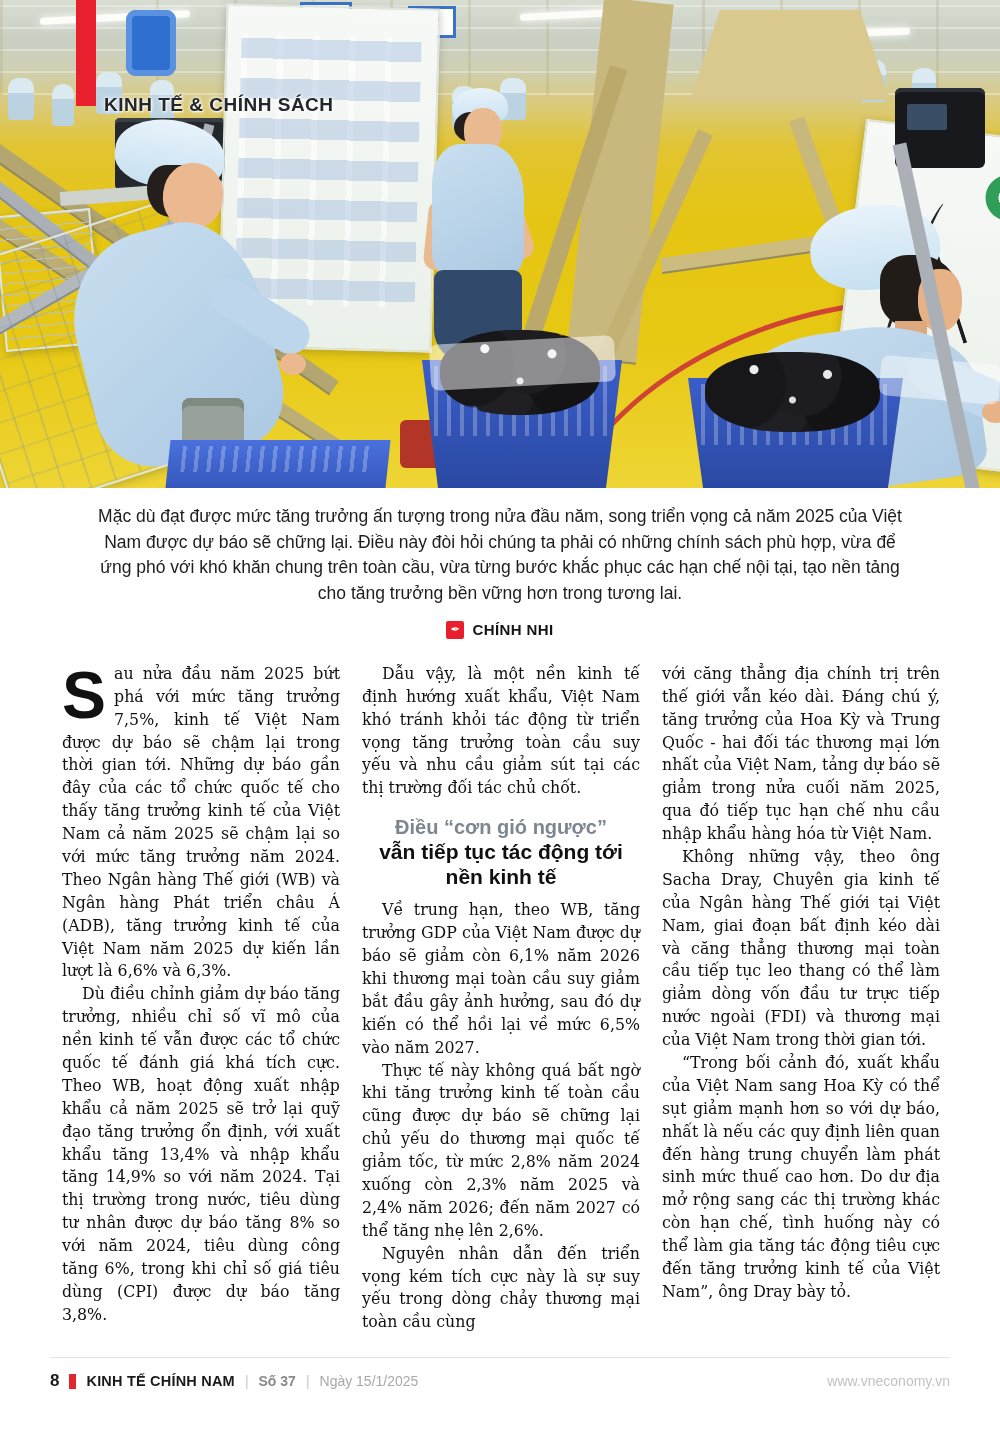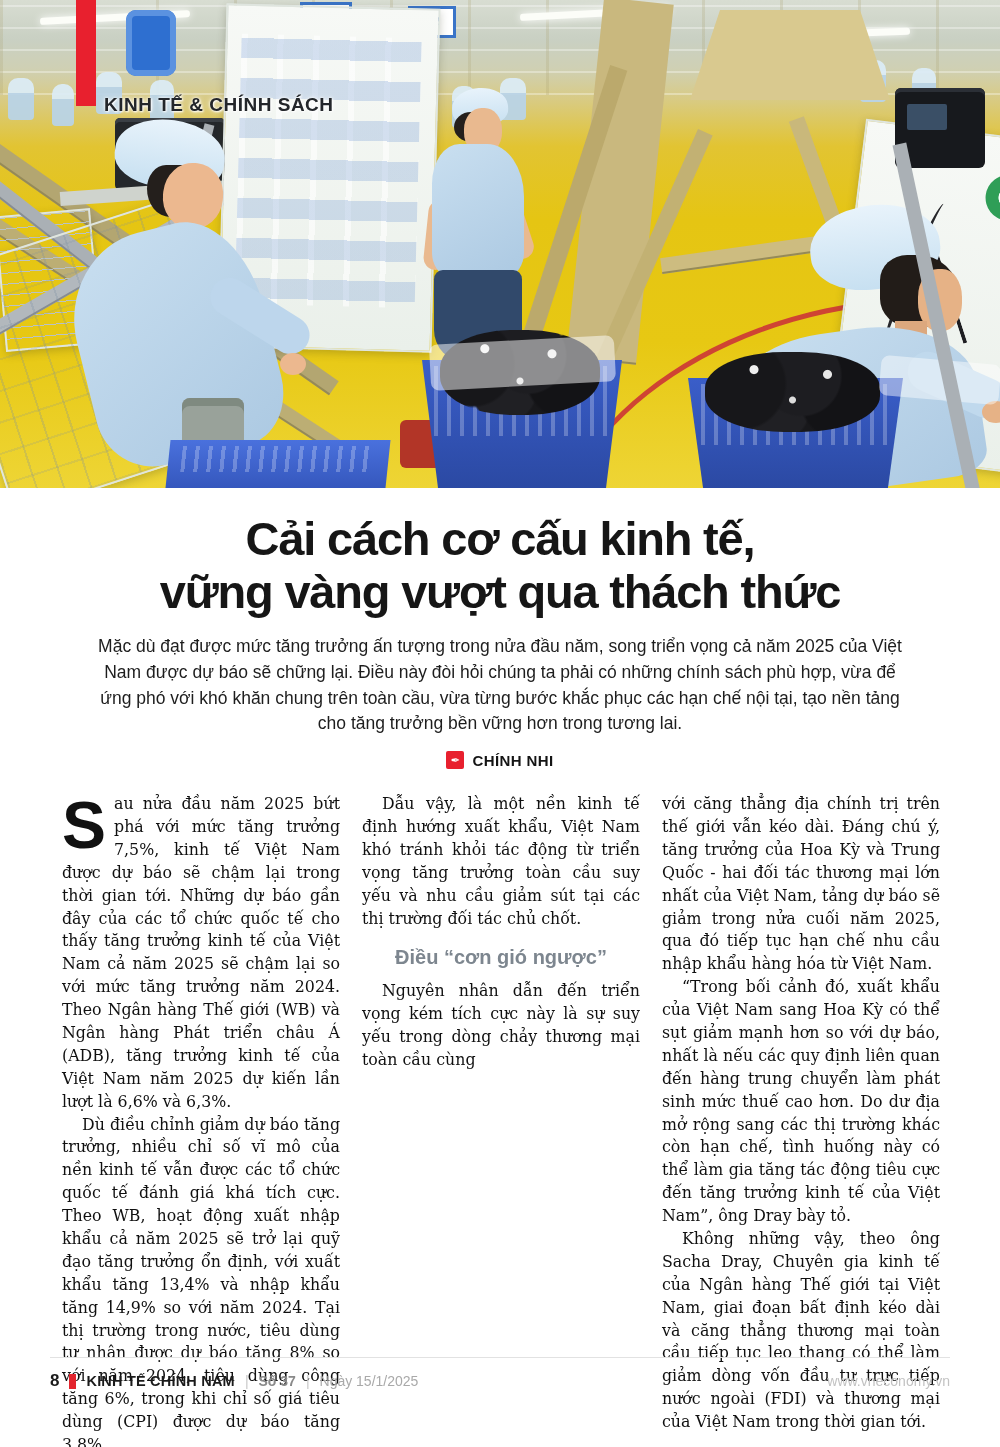--- a/index.html
+++ b/index.html
@@ -187,48 +187,47 @@
     <div class="crate" style="left:688px;top:378px;width:215px;height:110px;clip-path:polygon(0 0,100% 0,93% 100%,7% 100%);"></div>
     <div class="wires" style="left:705px;top:352px;width:175px;height:80px;"></div>
     <div style="left:880px;top:360px;width:120px;height:40px;background:rgba(255,255,255,.45);border-radius:8px;transform:rotate(5deg);"></div>
     <div class="crate" style="left:168px;top:440px;width:220px;height:48px;transform:skewX(-6deg);background:linear-gradient(#4a71dd,#3557bd);"></div>
     <div class="alubar" style="left:930px;top:140px;width:14px;height:360px;transform:rotate(-12deg);"></div>
 
     <div class="red-accent-bar"></div>
     <div class="section-label">KINH TẾ &amp; CHÍNH SÁCH</div>
   </div>
 
-  <h1 class="headline">
-    <span>Cải cách cơ cấu kinh tế,</span><br>
-    <span>vững vàng vượt qua thách thức</span>
-  </h1>
 
   <p class="lede">Mặc dù đạt được mức tăng trưởng ấn tượng trong nửa đầu năm, song triển vọng cả năm 2025 của Việt Nam được dự báo sẽ chững lại. Điều này đòi hỏi chúng ta phải có những chính sách phù hợp, vừa để ứng phó với khó khăn chung trên toàn cầu, vừa từng bước khắc phục các hạn chế nội tại, tạo nền tảng cho tăng trưởng bền vững hơn trong tương lai.</p>
 
   <div class="byline">
     <span class="byline-icon">✒</span>
     <span class="byline-name">CHÍNH NHI</span>
   </div>
 
   <div class="columns">
     <div class="col">
       <p class="no-indent"><span class="dropcap">S</span><span>au nửa đầu năm 2025 bứt phá với mức tăng trưởng 7,5%, kinh tế Việt Nam được dự báo sẽ chậm lại trong thời gian tới. Những dự báo gần đây của các tổ chức quốc tế cho thấy tăng trưởng kinh tế của Việt Nam cả năm 2025 sẽ chậm lại so với mức tăng trưởng năm 2024. Theo Ngân hàng Thế giới (WB) và Ngân hàng Phát triển châu Á (ADB), tăng trưởng kinh tế của Việt Nam năm 2025 dự kiến lần lượt là 6,6% và 6,3%.</span></p>
       <p>Dù điều chỉnh giảm dự báo tăng trưởng, nhiều chỉ số vĩ mô của nền kinh tế vẫn được các tổ chức quốc tế đánh giá khá tích cực. Theo WB, hoạt động xuất nhập khẩu cả năm 2025 sẽ trở lại quỹ đạo tăng trưởng ổn định, với xuất khẩu tăng 13,4% và nhập khẩu tăng 14,9% so với năm 2024. Tại thị trường trong nước, tiêu dùng tư nhân được dự báo tăng 8% so với năm 2024, tiêu dùng công tăng 6%, trong khi chỉ số giá tiêu dùng (CPI) được dự báo tăng 3,8%.</p>
     </div>
     <div class="col">
       <p>Dẫu vậy, là một nền kinh tế định hướng xuất khẩu, Việt Nam khó tránh khỏi tác động từ triển vọng tăng trưởng toàn cầu suy yếu và nhu cầu giảm sút tại các thị trường đối tác chủ chốt.</p>
       <div class="subhead">
         <div class="sh1">Điều “cơn gió ngược”</div>
+        <div class="sh2">vẫn tiếp tục tác động tới nền kinh tế</div>
       </div>
+      <p>Về trung hạn, theo WB, tăng trưởng GDP của Việt Nam được dự báo sẽ giảm còn 6,1% năm 2026 khi thương mại toàn cầu suy giảm bắt đầu gây ảnh hưởng, sau đó dự kiến có thể hồi lại về mức 6,5% vào năm 2027.</p>
+      <p>Thực tế này không quá bất ngờ khi tăng trưởng kinh tế toàn cầu cũng được dự báo sẽ chững lại chủ yếu do thương mại quốc tế giảm tốc, từ mức 2,8% năm 2024 xuống còn 2,3% năm 2025 và 2,4% năm 2026; đến năm 2027 có thể tăng nhẹ lên 2,6%.</p>
       <p>Nguyên nhân dẫn đến triển vọng kém tích cực này là sự suy yếu trong dòng chảy thương mại toàn cầu cùng</p>
     </div>
     <div class="col">
       <p class="no-indent">với căng thẳng địa chính trị trên thế giới vẫn kéo dài. Đáng chú ý, tăng trưởng của Hoa Kỳ và Trung Quốc - hai đối tác thương mại lớn nhất của Việt Nam, tảng dự báo sẽ giảm trong nửa cuối năm 2025, qua đó tiếp tục hạn chế nhu cầu nhập khẩu hàng hóa từ Việt Nam.</p>
+      <p>Không những vậy, theo ông Sacha Dray, Chuyên gia kinh tế của Ngân hàng Thế giới tại Việt Nam, giai đoạn bất định kéo dài và căng thẳng thương mại toàn cầu tiếp tục leo thang có thể làm giảm dòng vốn đầu tư trực tiếp nước ngoài (FDI) và thương mại của Việt Nam trong thời gian tới.</p>
       <p>“Trong bối cảnh đó, xuất khẩu của Việt Nam sang Hoa Kỳ có thể sụt giảm mạnh hơn so với dự báo, nhất là nếu các quy định liên quan đến hàng trung chuyển làm phát sinh mức thuế cao hơn. Do dư địa mở rộng sang các thị trường khác còn hạn chế, tình huống này có thể làm gia tăng tác động tiêu cực đến tăng trưởng kinh tế của Việt Nam”, ông Dray bày tỏ.</p>
-      <p>Không những vậy, theo ông Sacha Dray, Chuyên gia kinh tế của Ngân hàng Thế giới tại Việt Nam, giai đoạn bất định kéo dài và căng thẳng thương mại toàn cầu tiếp tục leo thang có thể làm giảm dòng vốn đầu tư trực tiếp nước ngoài (FDI) và thương mại của Việt Nam trong thời gian tới.</p>
     </div>
   </div>
 
   <div class="footer">
     <div class="footer-left">
       <span class="page-num">8</span>
       <span class="footer-redbar"></span>
       <span class="pub-name">KINH TẾ CHÍNH NAM</span>
       <span class="fsep">|</span>
       <span class="issue">Số 37</span>

